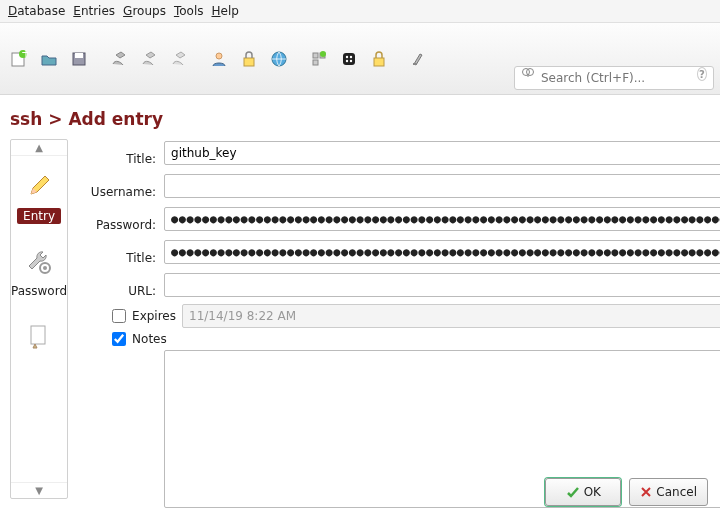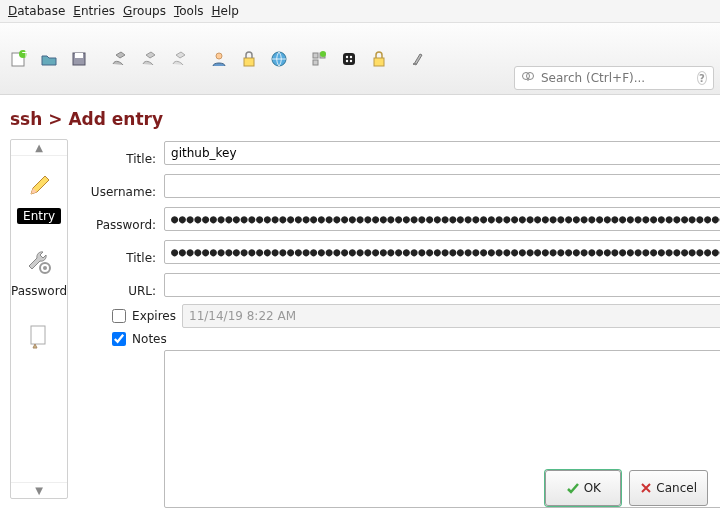--- a/index.html
+++ b/index.html
@@ -3,45 +3,45 @@
 <meta charset="utf-8">
 <style>
 * { box-sizing: border-box; margin: 0; padding: 0; font-family: "DejaVu Sans", "Liberation Sans", Arial, sans-serif; font-size: 12px; }
 body { width: 720px; height: 514px; background: #fff; color: #222; overflow: hidden; }
 .menubar { display: flex; gap: 8px; padding: 4px 8px; background: #f5f5f5; border-bottom: 1px solid #e0e0e0; }
 .menubar span { cursor: default; }
 .menubar span u { text-decoration: underline; }
 .toolbar { display: flex; align-items: center; gap: 4px; padding: 4px 6px; background: linear-gradient(#fdfdfd,#ececec); border-bottom: 1px solid #d8d8d8; }
 .toolbar .tbtn { width: 26px; height: 26px; display: flex; align-items: center; justify-content: center; border-radius: 3px; }
 .toolbar .sep { width: 6px; }
-.search { margin-left: auto; display: flex; align-items: center; gap: 6px; width: 200px; height: 24px; border: 1px solid #ccc; border-radius: 3px; background: #fff; padding: 0 6px; color: #888; margin-top: 39px; }
+.search { margin-left: auto; display: flex; gap: 6px; width: 200px; height: 24px; border: 1px solid #ccc; border-radius: 3px; background: #fff; padding: 0 6px; color: #888; margin-top: 39px; }
 .search input { border: none; outline: none; flex: 1; color: #555; background: transparent; }
 .search .help { color: #999; font-weight: bold; border: 1px solid #ccc; border-radius: 50%; width: 14px; height: 14px; display: flex; align-items: center; justify-content: center; font-size: 10px; }
 .breadcrumb { padding: 14px 10px 10px 10px; font-size: 17px; font-weight: bold; color: #7f1d1d; }
 .main { display: flex; padding: 0 10px; gap: 10px; }
 .sidebar { width: 90px; border: 1px solid #d0d0d0; border-radius: 2px; background: #fff; display: flex; flex-direction: column; align-items: stretch; height: 360px; }
 .sidebar .arrow { text-align: center; color: #888; padding: 2px 0; border-bottom: 1px solid #eee; font-size: 10px; }
 .sidebar .arrow.bot { border-top: 1px solid #eee; border-bottom: none; margin-top: auto; }
 .sidebar .items { display: flex; flex-direction: column; align-items: center; gap: 22px; padding: 14px 0; }
 .side-item { display: flex; flex-direction: column; align-items: center; gap: 6px; cursor: default; }
-.side-item.selected .label { background: #000000; color: #fff; padding: 1px 6px; border-radius: 2px; }
+.side-item.selected .label { background: #7f1d1d; color: #fff; padding: 1px 6px; border-radius: 2px; }
 .side-item .icon-box { width: 32px; height: 32px; display: flex; align-items: center; justify-content: center; }
 .form { flex: 1; }
 .form-row { display: flex; align-items: center; margin-bottom: 6px; gap: 6px; }
 .form-row .lbl { width: 80px; text-align: right; padding-right: 2px; margin-top: 13px; }
 .form-row .field { flex: 1; height: 24px; border: 1px solid #bbb; border-radius: 2px; padding: 0 6px; background: #fff; display: flex; align-items: center; }
 .form-row .field.pwd { letter-spacing: 0.5px; font-family: monospace; overflow: hidden; white-space: nowrap; }
 .form-row .field input { border: none; outline: none; width: 100%; background: transparent; }
 .user-row .field { border-top-right-radius: 0; border-bottom-right-radius: 0; }
 .chk-row { display: flex; align-items: center; gap: 6px; margin: 4px 0 4px 28px; }
 .chk-row input[type=checkbox] { width: 14px; height: 14px; }
 .expires-field { flex: 1; height: 24px; border: 1px solid #ccc; border-radius: 2px; padding: 0 6px; background: #f4f4f4; color: #999; display: flex; align-items: center; }
 .notes { margin-left: 86px; height: 158px; border: 1px solid #bbb; border-radius: 2px; background: #fff; }
 .footer { position: absolute; bottom: 8px; right: 12px; display: flex; gap: 8px; }
-.dlg-btn { height: 36px; min-width: 76px; border: 1px solid #999; border-radius: 3px; background: linear-gradient(#fdfdfd,#e8e8e8); display: flex; align-items: center; justify-content: center; gap: 4px; padding: 6px 10px; }
+.dlg-btn { height: 28px; min-width: 76px; border: 1px solid #999; border-radius: 3px; background: linear-gradient(#fdfdfd,#e8e8e8); display: flex; align-items: center; justify-content: center; gap: 4px; padding: 6px 10px; }
 .dlg-btn.ok { box-shadow: 0 0 0 1px #5b8; }
 svg { display: block; }
 </style>
 </head>
 <body>
 
 <div class="menubar">
   <span><u>D</u>atabase</span>
   <span><u>E</u>ntries</span>
   <span><u>G</u>roups</span>

